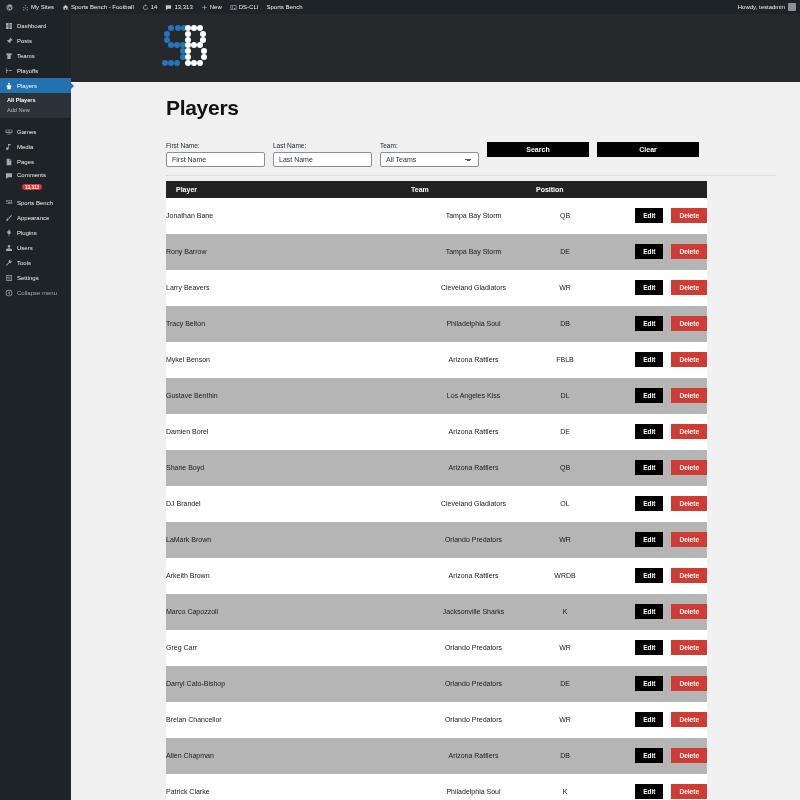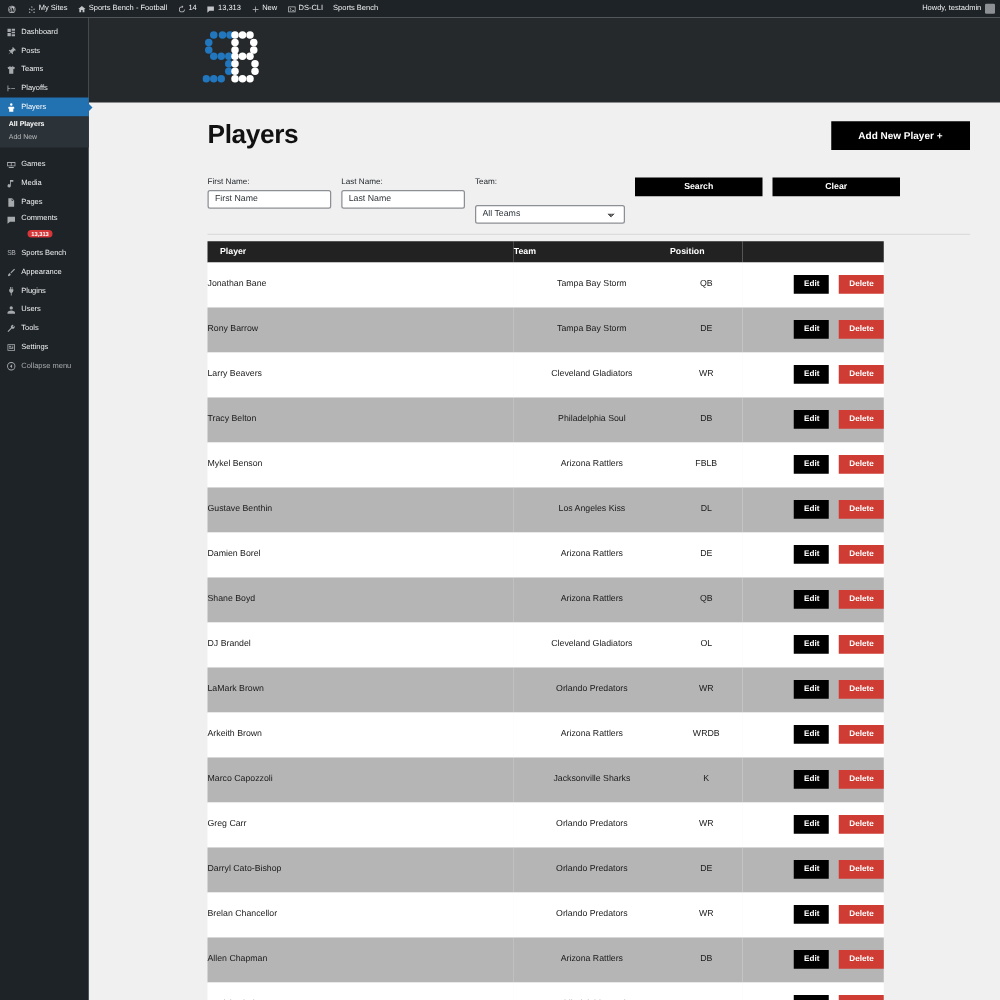--- a/index.html
+++ b/index.html
@@ -174,30 +174,29 @@
     padding: 3px 5px;
     border: 1px solid #8c8f94;
     border-radius: 2px;
     background: #fff;
     color: #2c3338;
     height: 15px;
   }
   .field input { width: 99px; }
   .field input::placeholder { color: #2c3338; opacity: 1; }
   .field select {
-    width: 120px;
+    width: 99px;
     appearance: none;
     -webkit-appearance: none;
     background-image:
       linear-gradient(45deg, transparent 50%, #555 50%),
       linear-gradient(135deg, #555 50%, transparent 50%);
     background-position: calc(100% - 10px) 6.5px, calc(100% - 7px) 6.5px;
     background-size: 3px 3px, 3px 3px;
     background-repeat: no-repeat;
-    margin-top: 12px;
   }
   .btn-dark {
     background: #000; color: #fff;
     border: none;
     font-size: 7px; font-weight: bold;
     font-family: "Liberation Sans", sans-serif;
     height: 15px;
     width: 102px;
     cursor: pointer;
   }
@@ -528,21 +527,20 @@
       </g>
     </svg>
   </div>
 </div>
 
 <div id="content">
   <div class="page-wrap">
 
     <div class="page-head">
       <h1 id="page-title">Players</h1>
-      <button id="add-new-player">Add New Player +</button>
     </div>
 
     <form class="filters">
       <div class="field">
         <label>First Name:</label>
         <input type="text" placeholder="First Name" style="">
       </div>
       <div class="field">
         <label>Last Name:</label>
         <input type="text" placeholder="Last Name" style="">

